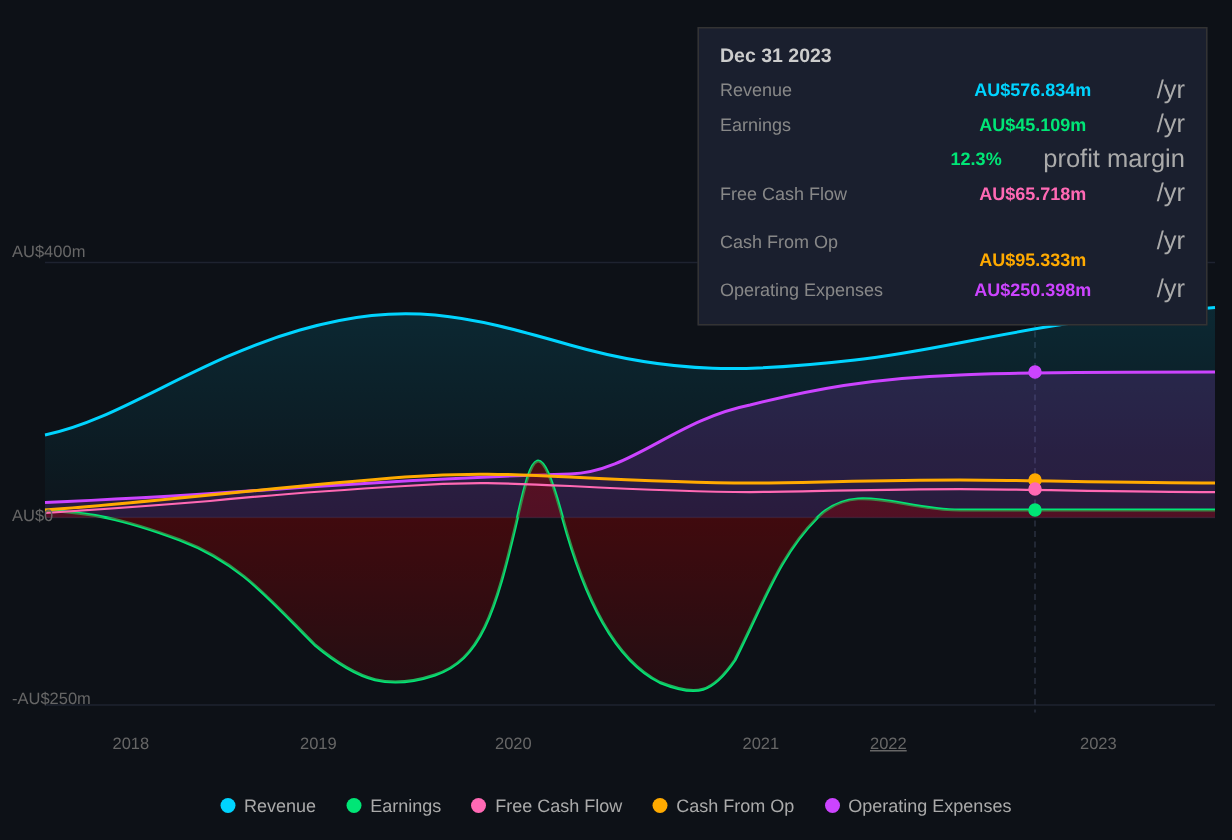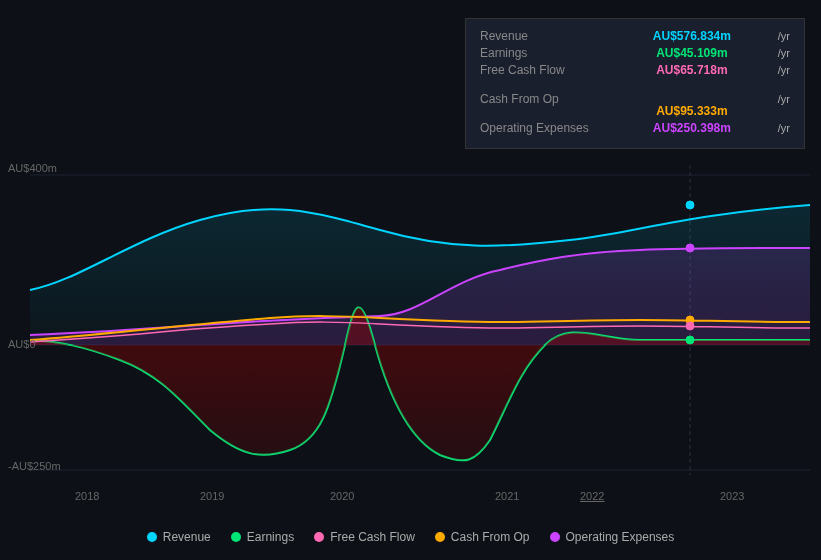--- a/index.html
+++ b/index.html
@@ -50,21 +50,21 @@
       color: #888;
       min-width: 130px;
     }
 
     .tooltip-value {
       font-weight: bold;
     }
 
     .tooltip-sub {
       color: #aaa;
-      font-size: 11px;
+      font-size: 17px;
       margin-left: 4px;
     }
 
     .color-cyan { color: #00d4ff; }
     .color-green { color: #00e676; }
     .color-pink { color: #ff69b4; }
     .color-orange { color: #ffaa00; margin-top: 24px; }
     .color-purple { color: #cc44ff; }
 
     
@@ -171,31 +171,37 @@
   <div class="y-label" style="top: 460px;">-AU$250m</div>
 
   <div class="x-label" style="left: 75px;">2018</div>
   <div class="x-label" style="left: 200px;">2019</div>
   <div class="x-label" style="left: 330px;">2020</div>
   <div class="x-label" style="left: 455px; margin-left: 40px;">2021</div>
   <div class="x-label" style="left: 580px; text-decoration: underline;">2022</div>
   <div class="x-label" style="left: 720px;">2023</div>
 
   <div class="tooltip-box">
+    <div class="tooltip-title">Dec 31 2023</div>
     <div class="tooltip-row">
       <span class="tooltip-label">Revenue</span>
       <span class="tooltip-value color-cyan">AU$576.834m</span>
       <span class="tooltip-sub">/yr</span>
     </div>
     <div class="tooltip-row">
       <span class="tooltip-label">Earnings</span>
       <span class="tooltip-value color-green">AU$45.109m</span>
       <span class="tooltip-sub">/yr</span>
     </div>
     <div class="tooltip-row">
+      <span class="tooltip-label"></span>
+      <span class="tooltip-value color-green">12.3%</span>
+      <span class="tooltip-sub">profit margin</span>
+    </div>
+    <div class="tooltip-row">
       <span class="tooltip-label">Free Cash Flow</span>
       <span class="tooltip-value color-pink">AU$65.718m</span>
       <span class="tooltip-sub">/yr</span>
     </div>
     <div class="tooltip-row">
       <span class="tooltip-label">Cash From Op</span>
       <span class="tooltip-value color-orange">AU$95.333m</span>
       <span class="tooltip-sub">/yr</span>
     </div>
     <div class="tooltip-row">

